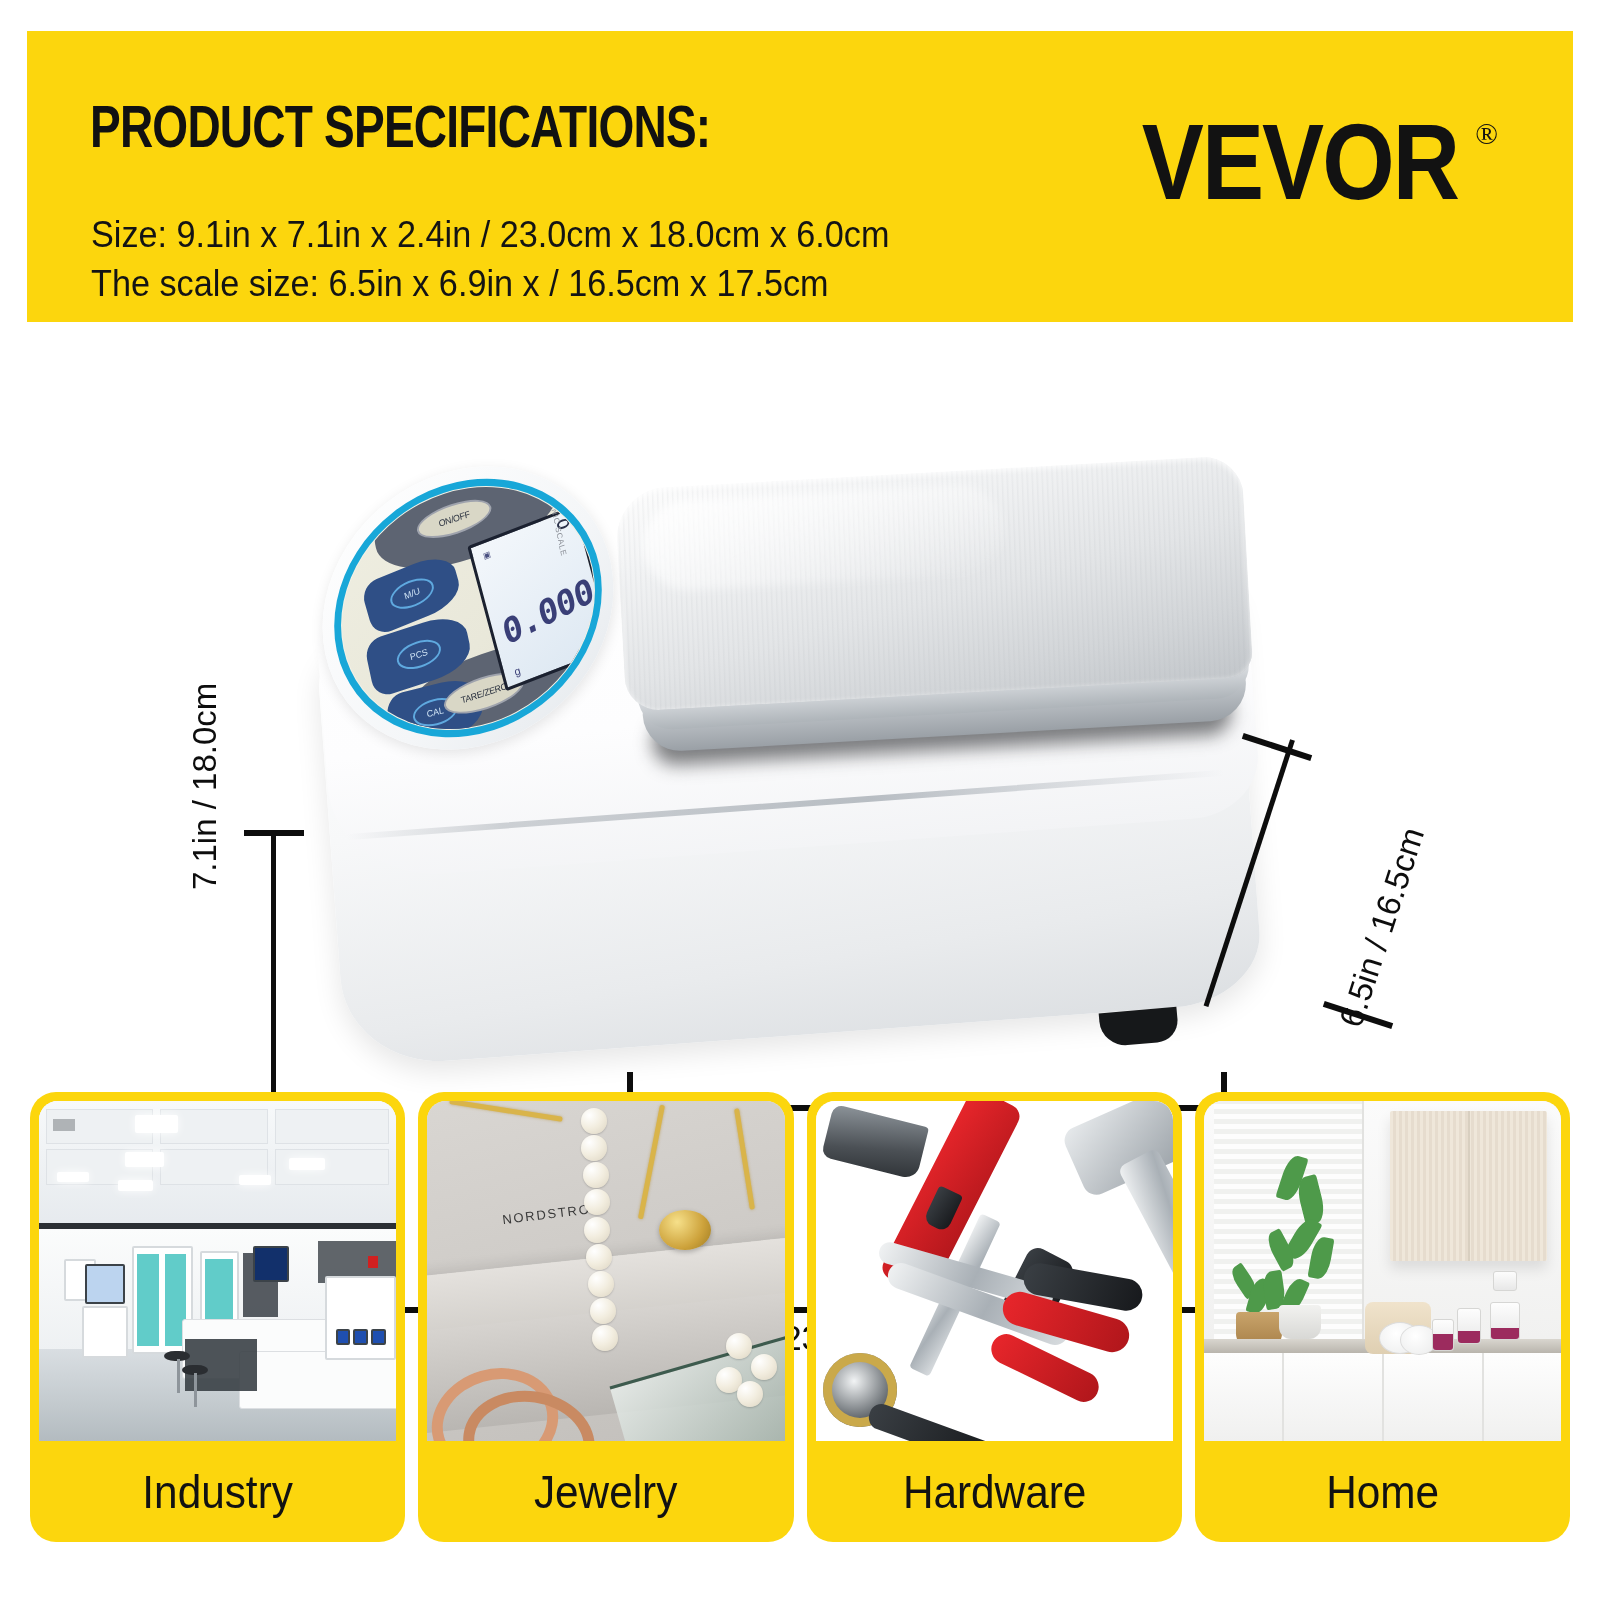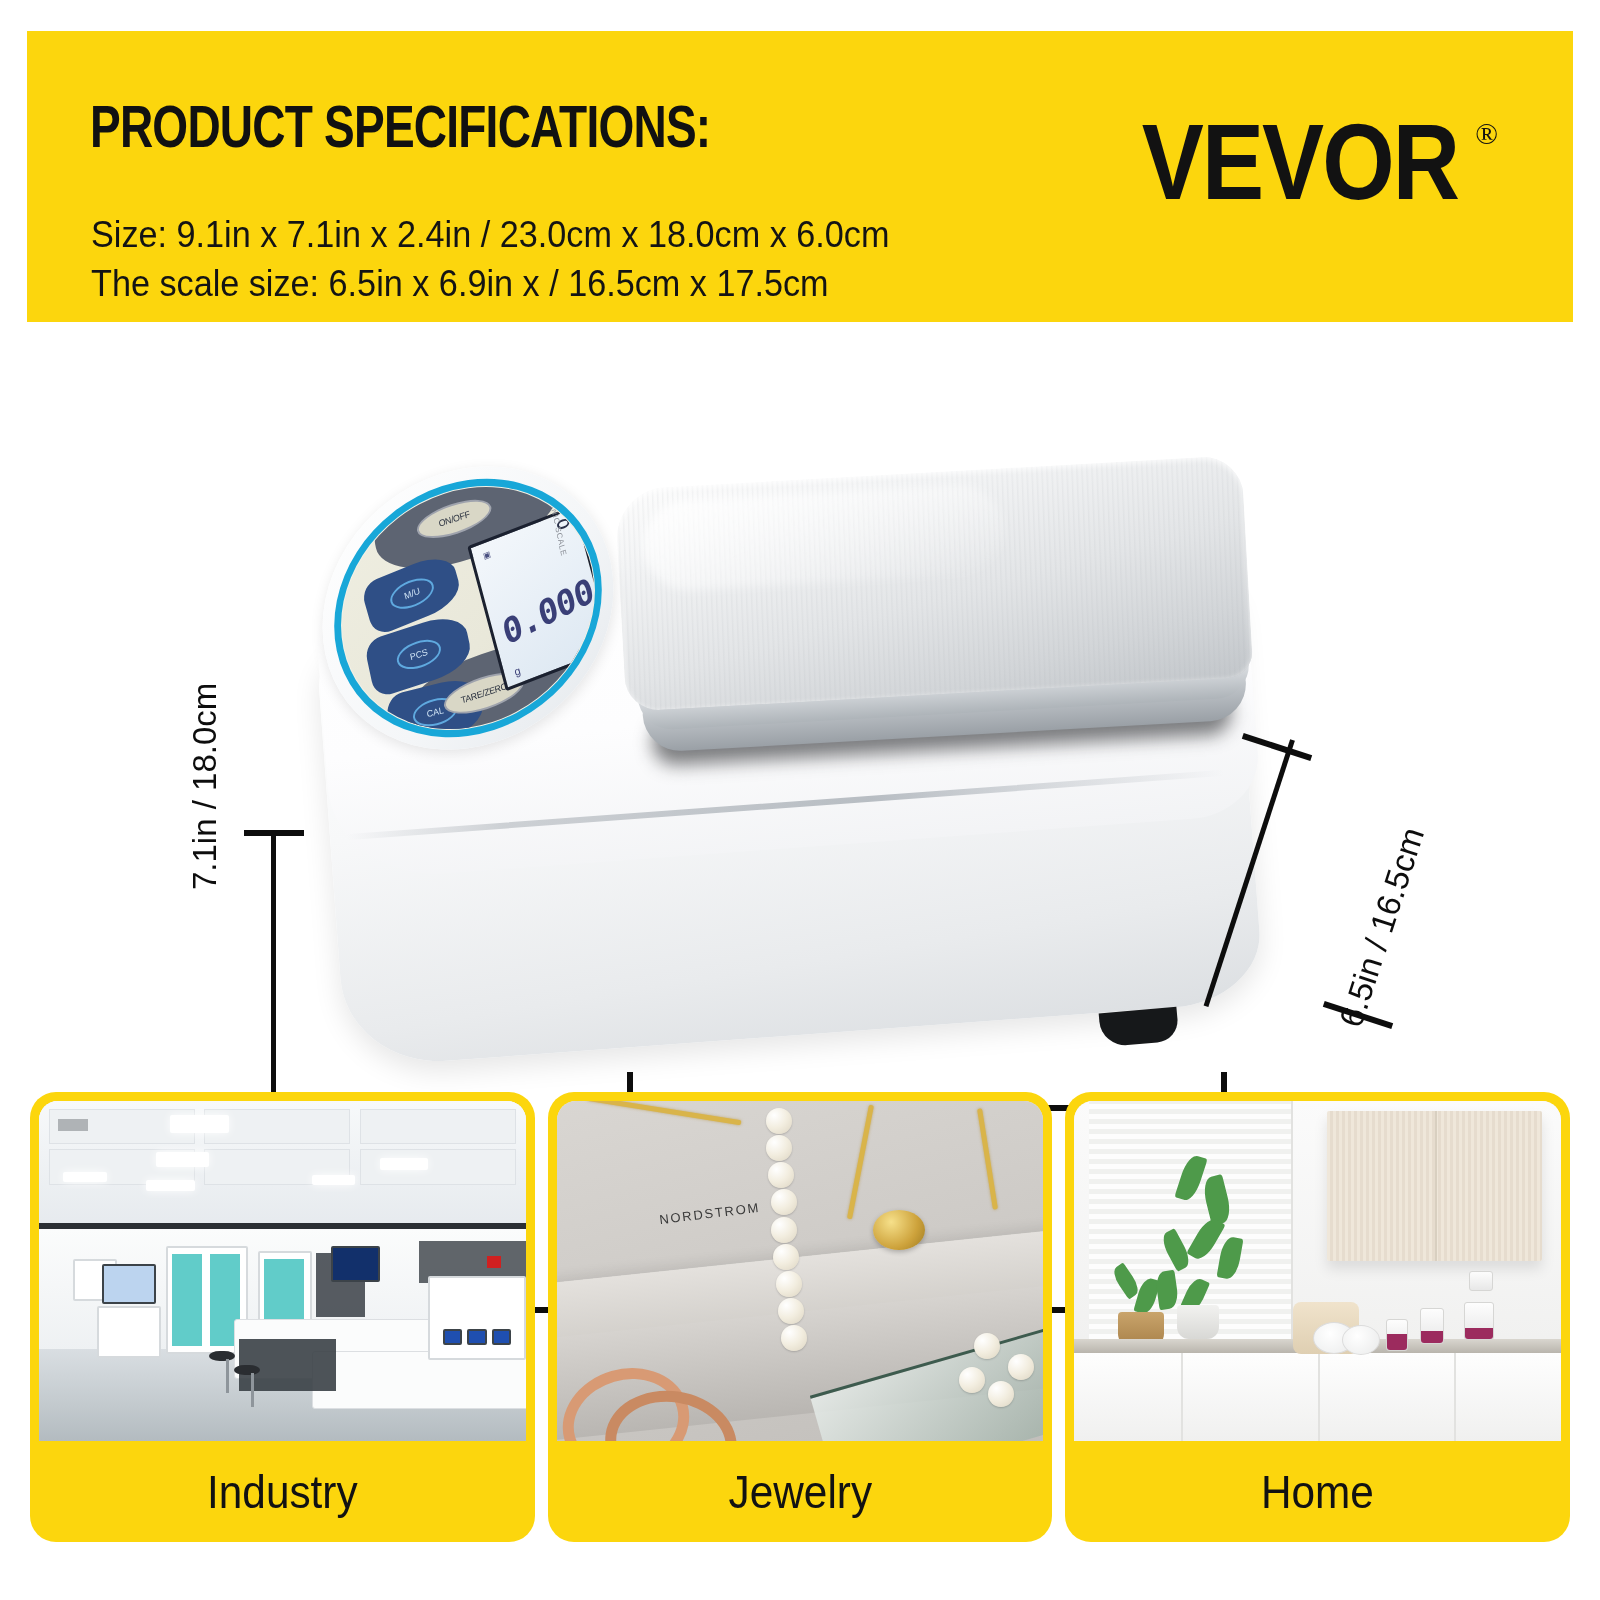--- a/index.html
+++ b/index.html
@@ -759,20 +759,45 @@
           <div class="jw-pearl" style="right:2%;bottom:18%;"></div>
           <div class="jw-pearl" style="right:9%;bottom:24%;"></div>
 
           <div class="jw-bangle" style="left:1%;bottom:-10%;width:128px;height:106px;border-color:#d89a74;transform:rotate(-16deg);"></div>
           <div class="jw-bangle" style="left:10%;bottom:-16%;width:132px;height:104px;border-color:#c98a62;transform:rotate(8deg);"></div>
         </div>
       </div>
       <div class="card-label">Jewelry</div>
     </div>
 
+    <div class="card">
+      <div class="card-photo">
+        <div class="hw">
+          <div class="hw-hammer-head"></div>
+          <div class="hw-part hw-red" style="left:30%;top:-4%;width:56px;height:210px;transform:rotate(27deg);border-radius:12px;"></div>
+          <div class="hw-part hw-blk" style="left:55%;top:44%;width:50px;height:78px;transform:rotate(27deg);border-radius:12px;"></div>
+
+          <div class="hw-wrench-head"></div>
+          <div class="hw-part hw-steel" style="right:-6%;top:14%;width:44px;height:150px;transform:rotate(-28deg);"></div>
+
+          <div class="hw-part hw-blk" style="left:32%;top:26%;width:26px;height:40px;transform:rotate(25deg);border-radius:4px 4px 10px 10px;"></div>
+          <div class="hw-part hw-steel" style="left:36%;top:32%;width:22px;height:170px;transform:rotate(25deg);border-radius:4px;"></div>
+
+          <div class="hw-part hw-steel" style="left:17%;top:48%;width:180px;height:22px;transform:rotate(16deg);border-radius:14px;"></div>
+          <div class="hw-part hw-steel" style="left:19%;top:56%;width:190px;height:26px;transform:rotate(20deg);border-radius:14px;"></div>
+          <div class="hw-part hw-red" style="left:52%;top:60%;width:130px;height:34px;transform:rotate(16deg);border-radius:18px;"></div>
+          <div class="hw-part hw-blk" style="left:58%;top:50%;width:120px;height:32px;transform:rotate(10deg);border-radius:18px;"></div>
+          <div class="hw-part hw-red" style="left:48%;top:74%;width:116px;height:30px;transform:rotate(26deg);border-radius:18px;"></div>
+
+          <div class="hw-ratchet"></div>
+          <div class="hw-part hw-blk" style="left:14%;bottom:-2%;width:130px;height:26px;transform:rotate(20deg);border-radius:12px;"></div>
+        </div>
+      </div>
+      <div class="card-label">Hardware</div>
+    </div>
 
     <div class="card">
       <div class="card-photo">
         <div class="hm">
           <div class="hm-window"></div>
 
           <div class="hm-cab">
             <div class="hm-cab-split"></div>
           </div>
 

